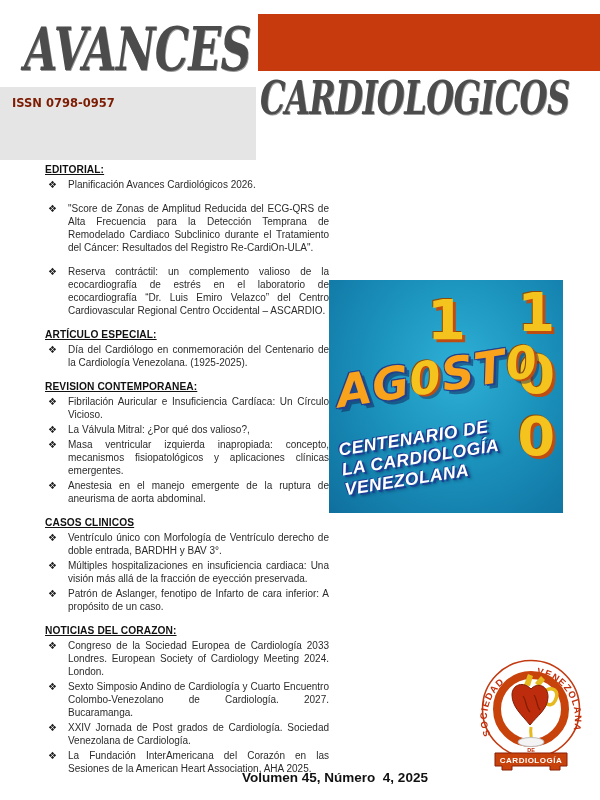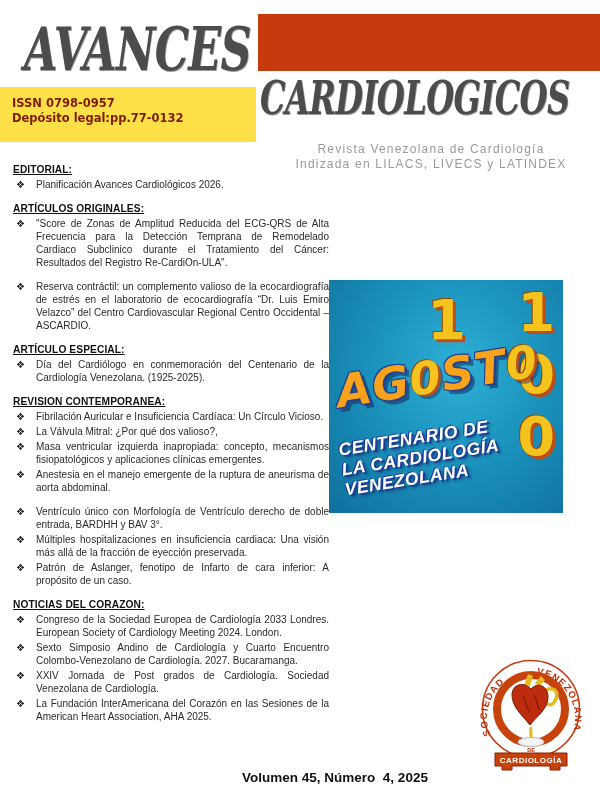--- a/index.html
+++ b/index.html
@@ -9,22 +9,22 @@
     margin:0 auto; overflow:hidden;
     font-family:"Liberation Sans", sans-serif; color:#2e2e2e;
   }
 
   
   .red-block-top {
     position:absolute; left:258px; top:14px; width:342px; height:57px;
     background:#c63a0e;
   }
   .red-block-left {
-    position:absolute; left:0; top:87px; width:256px; height:55px;
-    background:#fde047; padding:9px 0 0 12px;
+    position:absolute; left:0; top:87px; width:256px; height:73px;
+    background:#e5e5e5; padding:9px 0 0 12px;
   }
   .issn-line {
     font-family:"DejaVu Sans", sans-serif;
     font-weight:bold; font-size:11.5px; line-height:15px; color:#7c1c03;
   }
   .title-avances {
     position:absolute; left:24px; top:12px;
     font-family:"DejaVu Serif", serif; font-weight:bold; font-style:italic;
     font-size:60px; line-height:74px; color:#4c4c4c;
     transform:scaleX(0.72); transform-origin:left top;
@@ -40,21 +40,21 @@
     text-shadow:1px 1px 0 #9b9b9b, -1px -1px 0 #ffffff;
   }
   .journal-subtitle {
     position:absolute; left:262px; top:142px; width:338px;
     text-align:center; color:#9a9a9a; font-size:12px; line-height:15px;
     letter-spacing:1.2px;
   }
 
   
   .toc { position:absolute; left:13px; top:163px; width:316px; }
-  .toc-section { margin-bottom:11px; }
+  .toc-section { margin-bottom:11px;margin-left:32px; }
   .toc-heading {
     font-size:10.2px; font-weight:bold; text-decoration:underline;
     color:#111; line-height:13px; margin-bottom:2px; letter-spacing:0.1px;
   }
   .toc-item { display:flex; margin-bottom:2px; }
   .toc-bullet {
     flex:0 0 23px; font-size:10px; line-height:13px; color:#222;
     padding-left:3px;
   }
   .toc-text {
@@ -116,38 +116,32 @@
 </style>
 </head>
 <body>
 
 <div class="page">
 
   <div class="red-block-top"></div>
   <div class="title-avances">AVANCES</div>
   <div class="red-block-left">
     <div class="issn-line">ISSN 0798-0957</div>
-    <div class="issn-line">Depósito legal:pp.77-0132</div>
   </div>
   <div class="title-cardio">CARDIOLOGICOS</div>
-  <div class="journal-subtitle">
-    <div>Revista Venezolana de Cardiología</div>
-    <div>Indizada en LILACS, LIVECS y LATINDEX</div>
-  </div>
 
   <div class="toc" id="toc">
       <div class="toc-section">
         <div class="toc-heading">EDITORIAL:</div>
         <div class="toc-item">
           <span class="toc-bullet">❖</span>
           <span class="toc-text">Planificación Avances Cardiológicos 2026.</span>
         </div>
       </div>
       <div class="toc-section wide-items">
-        <div class="toc-heading">ARTÍCULOS ORIGINALES:</div>
         <div class="toc-item">
           <span class="toc-bullet">❖</span>
           <span class="toc-text">"Score de Zonas de Amplitud Reducida del ECG-QRS de Alta Frecuencia para la Detección Temprana de Remodelado Cardiaco Subclinico durante el Tratamiento del Cáncer: Resultados del Registro Re-CardiOn-ULA".</span>
         </div>
         <div class="toc-item">
           <span class="toc-bullet">❖</span>
           <span class="toc-text">Reserva contráctil: un complemento valioso de la ecocardiografía de estrés en el laboratorio de ecocardiografía “Dr. Luis Emiro Velazco” del Centro Cardiovascular Regional Centro Occidental – ASCARDIO.</span>
         </div>
       </div>
       <div class="toc-section">
@@ -170,20 +164,21 @@
         <div class="toc-item">
           <span class="toc-bullet">❖</span>
           <span class="toc-text">Masa ventricular izquierda inapropiada: concepto, mecanismos fisiopatológicos y aplicaciones clínicas emergentes.</span>
         </div>
         <div class="toc-item">
           <span class="toc-bullet">❖</span>
           <span class="toc-text">Anestesia en el manejo emergente de la ruptura de aneurisma de aorta abdominal.</span>
         </div>
       </div>
       <div class="toc-section">
+        <div class="toc-heading">CASOS CLINICOS</div>
         <div class="toc-item">
           <span class="toc-bullet">❖</span>
           <span class="toc-text">Ventrículo único con Morfología de Ventrículo derecho de doble entrada, BARDHH y BAV 3°.</span>
         </div>
         <div class="toc-item">
           <span class="toc-bullet">❖</span>
           <span class="toc-text">Múltiples hospitalizaciones en insuficiencia cardiaca: Una visión más allá de la fracción de eyección preservada.</span>
         </div>
         <div class="toc-item">
           <span class="toc-bullet">❖</span>

